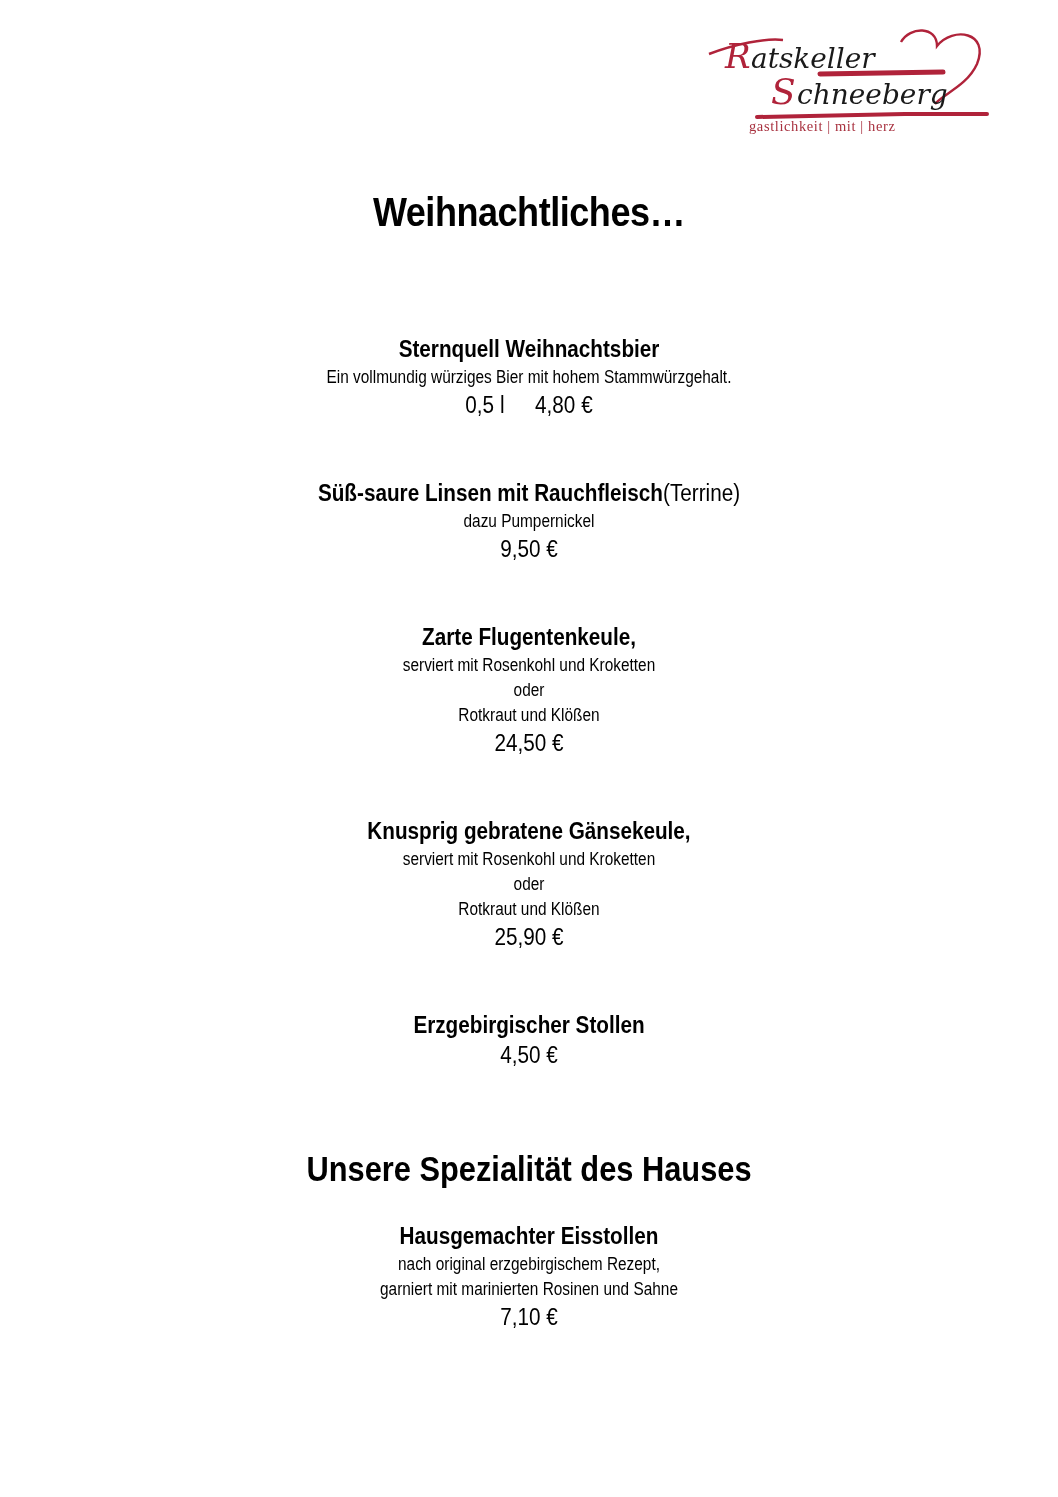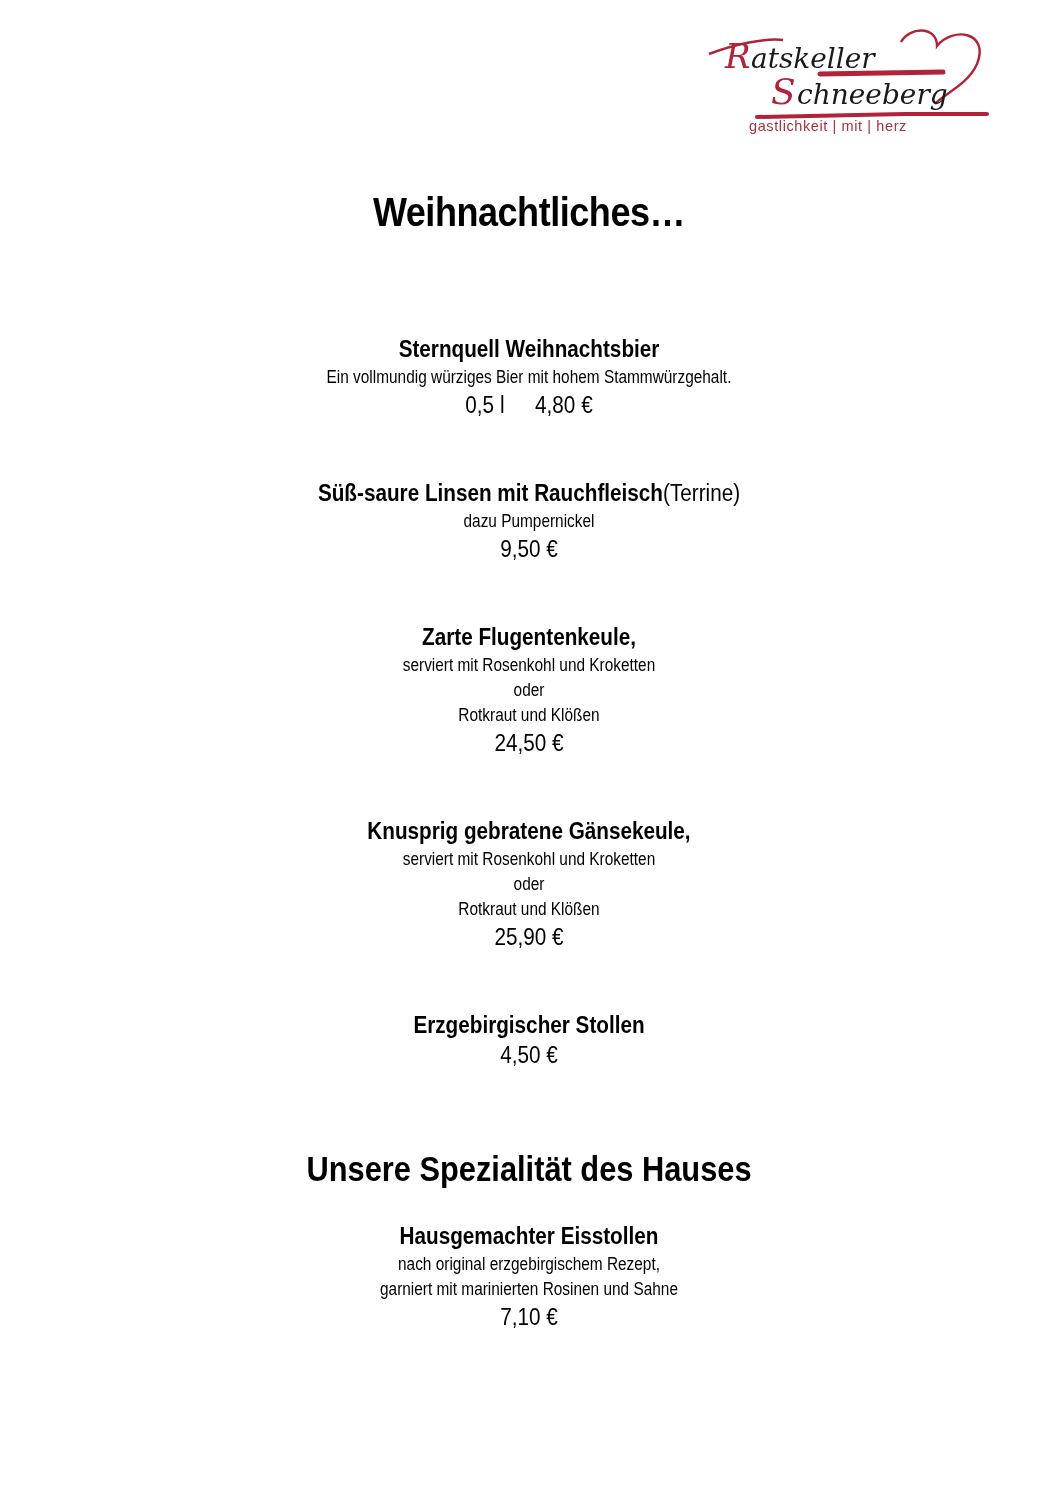--- a/index.html
+++ b/index.html
@@ -4,21 +4,21 @@
   <style>
     html, body { margin: 0; padding: 0; background: #ffffff; }
     body {
       width: 1058px; height: 1497px; position: relative; overflow: hidden;
       font-family: "Liberation Sans", sans-serif; color: #000;
     }
     .logo { position: absolute; left: 705px; top: 24px; width: 290px; height: 120px; }
     .logo svg { position: absolute; left: 0; top: 0; }
     .logo-tagline {
       position: absolute; left: 44px; top: 94px;
-      font-family: Liberation Sans, sans-serif; font-size: 14.5px; color: #a8313f;
+      font-family: Liberation Serif, serif; font-size: 14.5px; color: #a8313f;
       letter-spacing: 0.6px; white-space: nowrap;
     }
     .abs { position: absolute; left: 0; width: 1058px; text-align: center; white-space: nowrap; }
     .title { font-size: 40px; font-weight: bold; letter-spacing: -0.5px; transform: scaleX(0.9); }
     .h2 { font-size: 35px; font-weight: bold; transform: scaleX(0.88); }
     .item-name { font-size: 23px; font-weight: bold; transform: scaleX(0.9); }
     .item-name .light { font-weight: normal; }
     .desc { font-size: 17.5px; transform: scaleX(0.88); }
     .price { font-size: 23px; transform: scaleX(0.9); }
     .price .gap { display: inline-block; width: 34px; }

